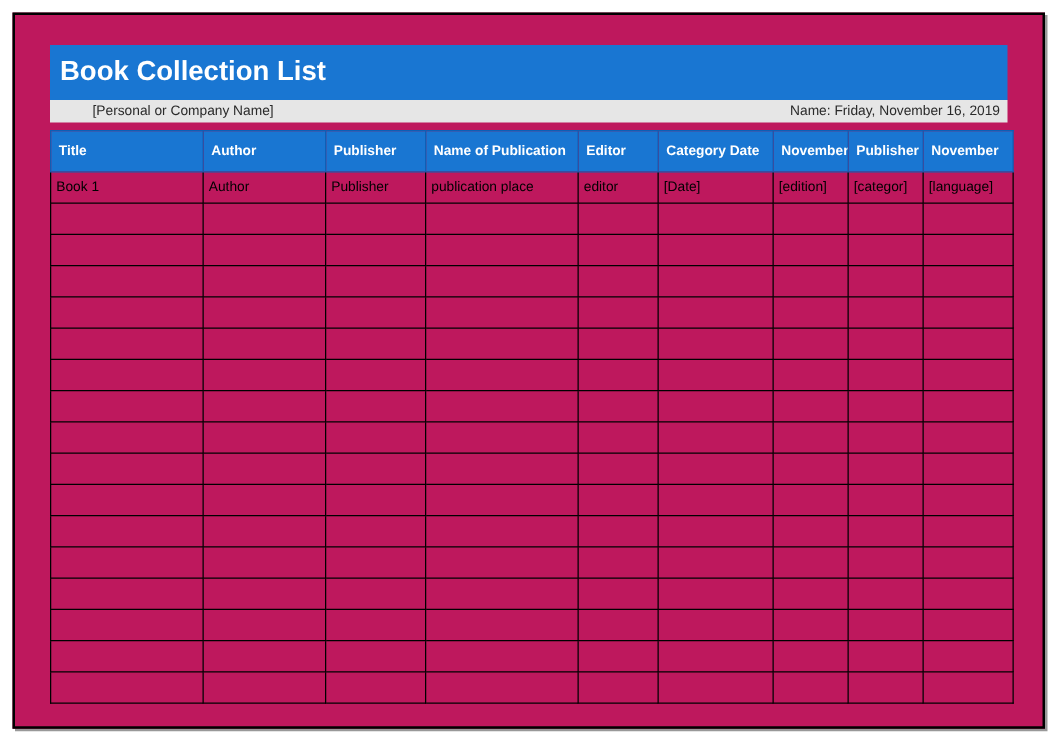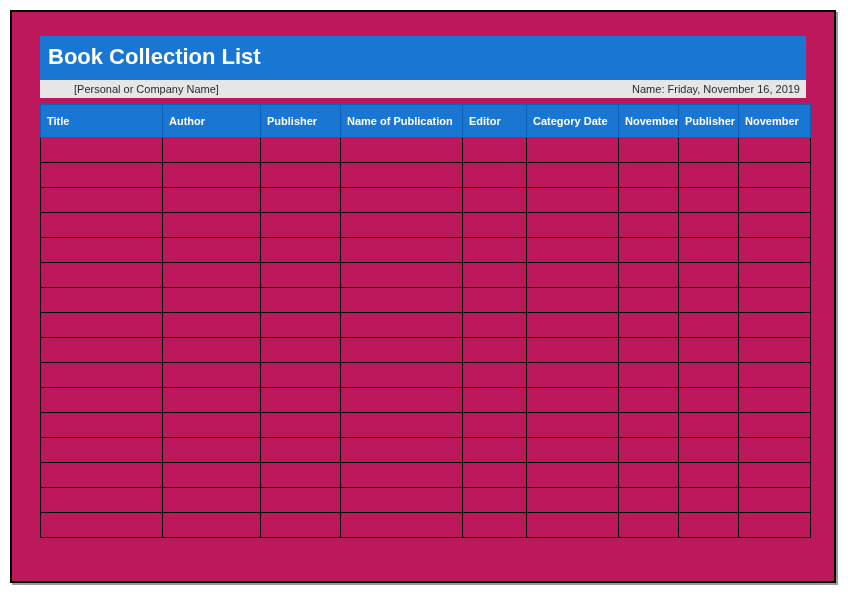--- a/index.html
+++ b/index.html
@@ -118,20 +118,31 @@
         <th>Name of Publication</th>
         <th>Editor</th>
         <th>Category Date</th>
         <th>November</th>
         <th>Publisher</th>
         <th>November</th>
       </tr>
     </thead>
     <tbody id="table-body">
 
+    <tr>
+          <td>Book 1</td>
+          <td>Author</td>
+          <td>Publisher</td>
+          <td>publication place</td>
+          <td>editor</td>
+          <td>[Date]</td>
+          <td>[edition]</td>
+          <td>[categor]</td>
+          <td>[language]</td>
+        </tr>
         <tr>
           <td></td>
           <td></td>
           <td></td>
           <td></td>
           <td></td>
           <td></td>
           <td></td>
           <td></td>
           <td></td>

